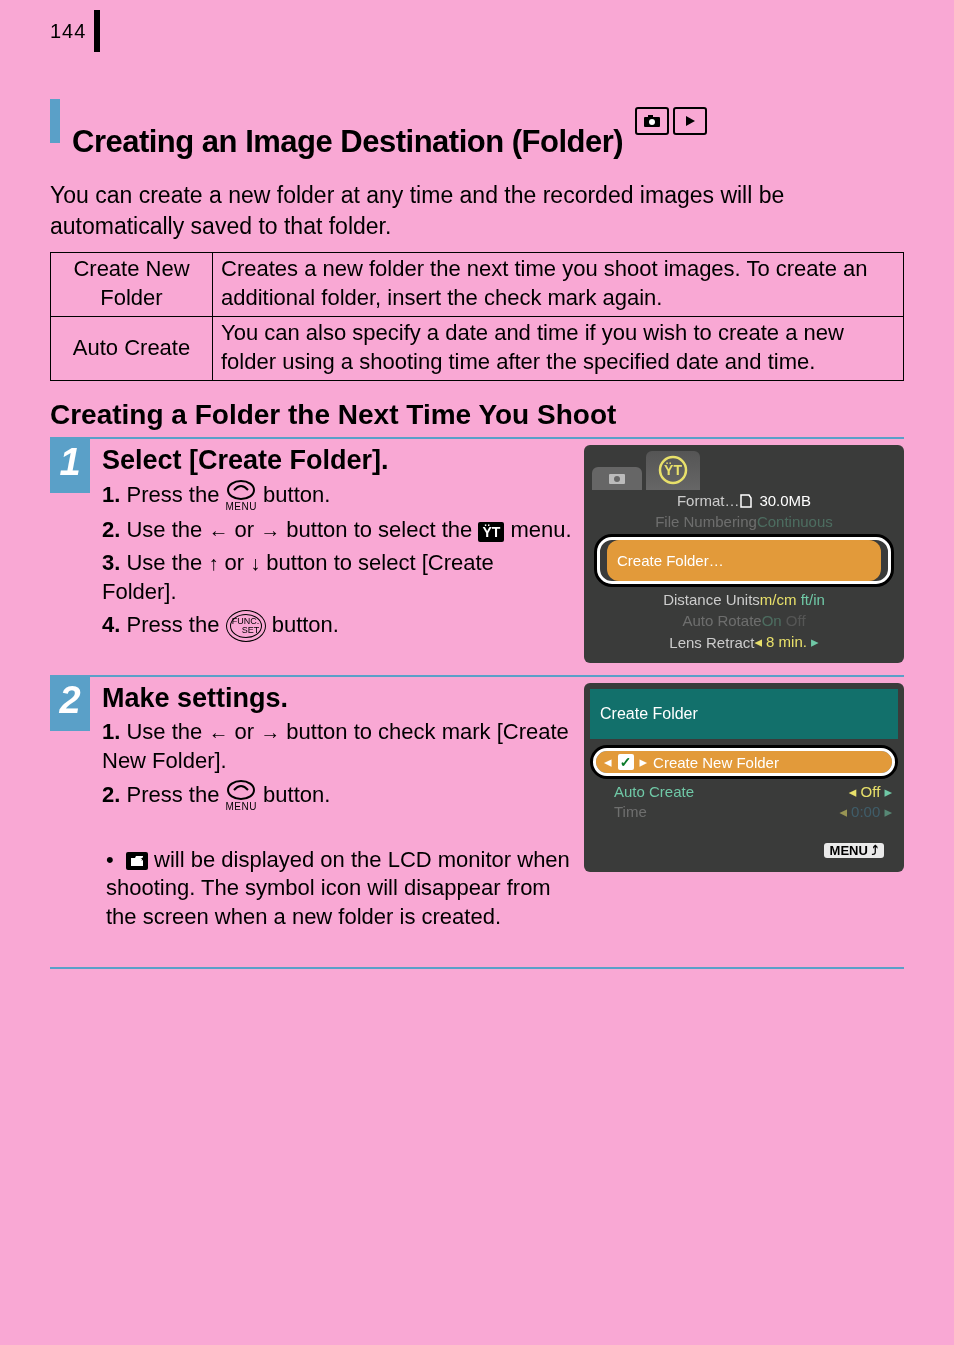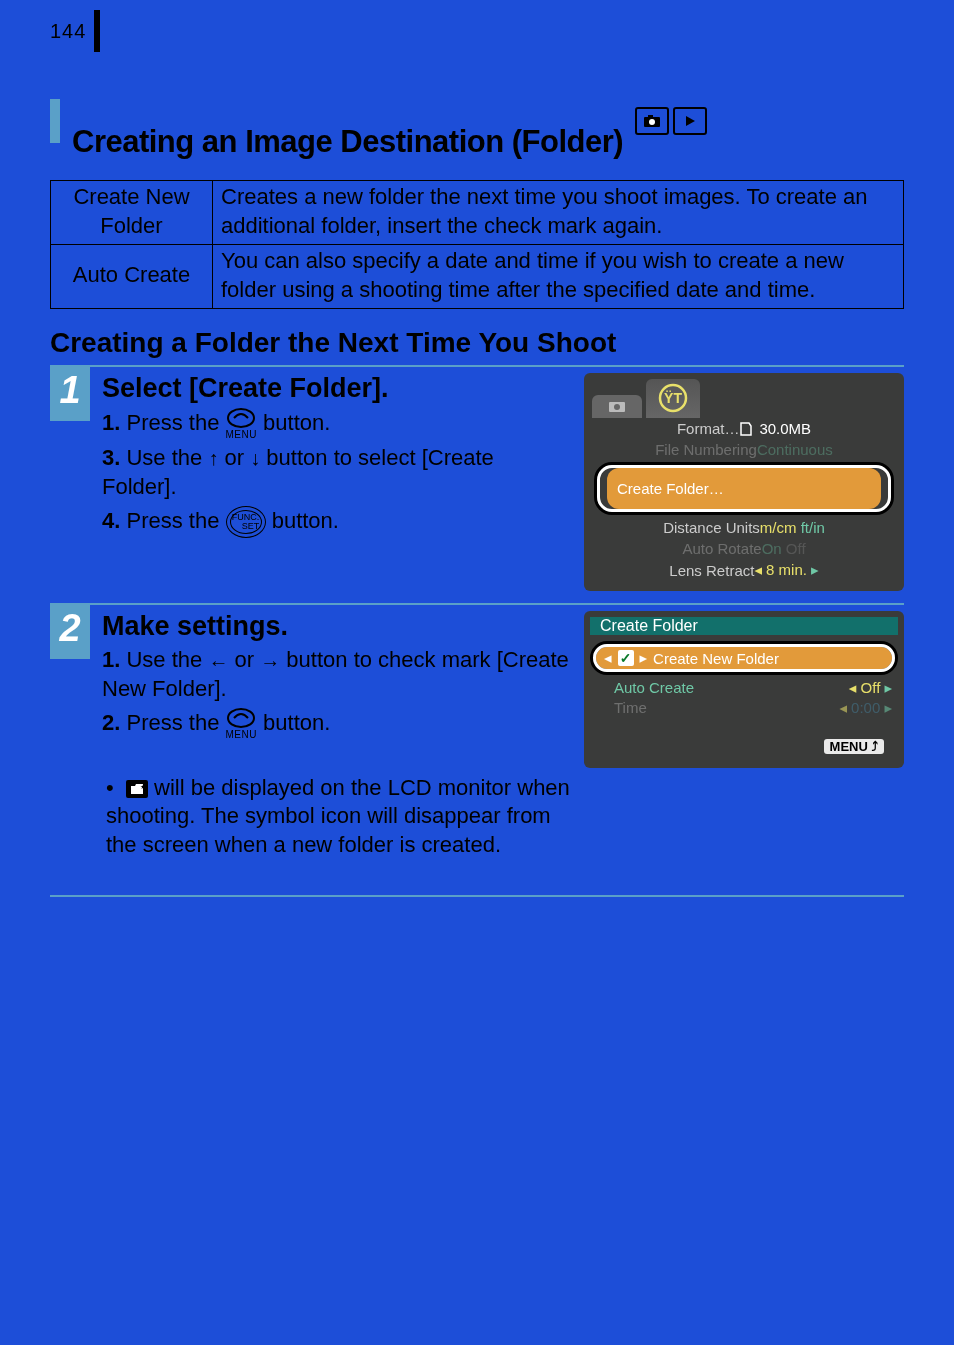--- a/index.html
+++ b/index.html
@@ -5,21 +5,21 @@
   html, body {
     margin: 0;
     padding: 0;
     background: #888;
     font-family: Arial, Helvetica, sans-serif;
     color: #000;
   }
   .page {
     width: 954px;
     min-height: 1345px;
-    background: #1d4ed8;
+    background: #f9a8d4;
     margin: 0 auto;
     box-sizing: border-box;
     padding: 10px 50px 40px 50px;
     position: relative;
   }
   .page-num-wrap {
     display: flex;
     align-items: center;
     gap: 8px;
     margin-bottom: 30px;
@@ -221,21 +221,21 @@
     background: #e29a3a;
     color: #fff;
     border-radius: 12px;
     padding: 12px 10px;
     display: flex;
     justify-content: space-between;
   }
   .cam-title-bar {
     background: #12706b;
     color: #fff;
-    padding: 0 10px;
+    padding: 16px 10px;
     margin: 6px;
     font-size: 16px;
   }
   .cam-sub-highlight {
     border: 3px solid #000;
     outline: 3px solid #fff;
     outline-offset: -6px;
     border-radius: 18px;
     margin: 4px 6px;
     padding: 3px;
@@ -291,20 +291,21 @@
           </svg>
       </div>
       <div class="mode-icon-box">
         <svg width="14" height="14" viewBox="0 0 14 14">
             <polygon points="3,2 12,7 3,12" fill="#000"></polygon>
           </svg>
       </div>
     </div>
   </div>
 
+  <div class="intro">You can create a new folder at any time and the recorded images will be automatically saved to that folder.</div>
 
   <table class="desc">
     <tbody>
         <tr>
       <td class="label">Create New Folder</td>
       <td>Creates a new folder the next time you shoot images. To create an additional folder, insert the check mark again.</td>
     </tr>
     <tr>
       <td class="label">Auto Create</td>
       <td>You can also specify a date and time if you wish to create a new folder using a shooting time after the specified date and time.</td>
@@ -327,20 +328,30 @@
             <span class="menu-icon-btn">
               <svg width="30" height="22" viewBox="0 0 30 22">
                   <ellipse cx="15" cy="10" rx="13" ry="9" fill="none" stroke="#000" stroke-width="2"></ellipse>
                   <path d="M8 10 Q15 2 22 10" fill="none" stroke="#000" stroke-width="2"></path>
                 </svg>
               <small>MENU</small>
             </span>
             <span> button.</span>
           </p>
 
+          <p>
+            <b>2.</b>
+            <span>Use the </span>
+            <span class="arrow">←</span>
+            <span> or </span>
+            <span class="arrow">→</span>
+            <span> button to select the </span>
+            <span class="tools-tab">ŸT</span>
+            <span> menu.</span>
+          </p>
 
           <p>
             <b>3.</b>
             <span>Use the </span>
             <span class="arrow">↑</span>
             <span> or </span>
             <span class="arrow">↓</span>
             <span> button to select [Create Folder].</span>
           </p>
 

